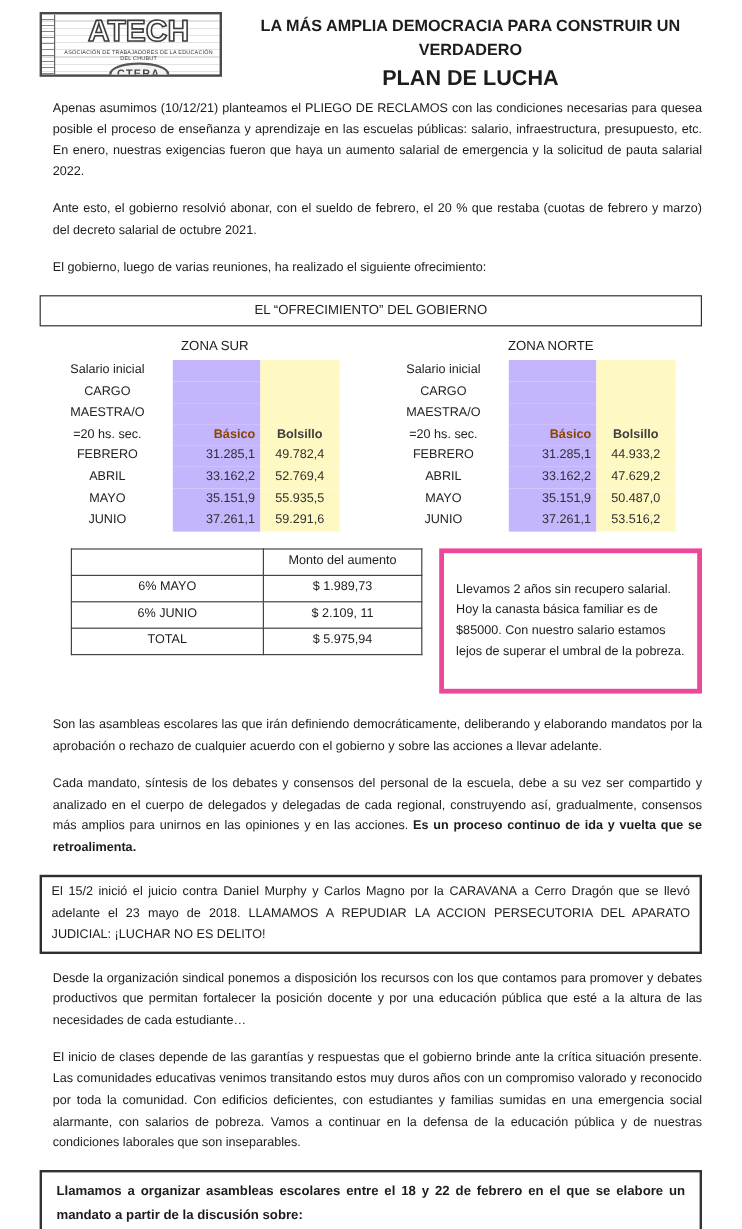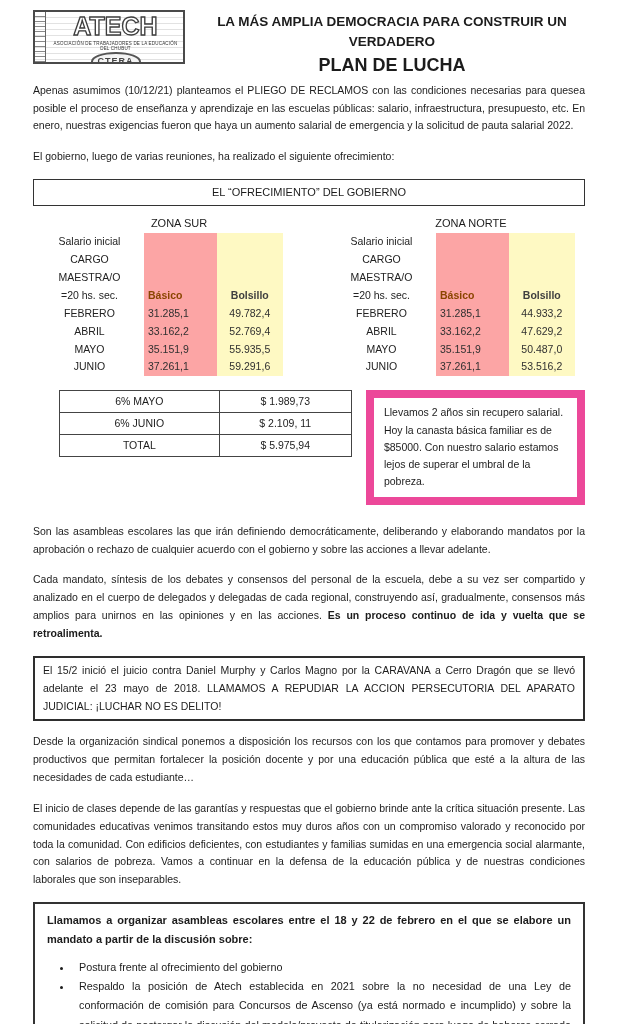--- a/index.html
+++ b/index.html
@@ -20,43 +20,43 @@
     background:repeating-linear-gradient(to bottom, transparent 0 4px, #888 4px 5px); }
   .logo-inner { margin-left:13px; text-align:center; }
   .logo-word { font-size:25px; font-weight:bold; letter-spacing:0px; line-height:29px;
     color:#ffffff; -webkit-text-stroke:1.3px #3d3d3d; text-shadow:0 0 1px #3d3d3d; }
   .logo-sub { font-size:4.5px; line-height:5px; color:#333; letter-spacing:0.2px; }
   .ctera { display:inline-block; margin-top:1px; font-size:9px; font-weight:bold; color:#444;
     border:2px double #555; border-radius:50%; padding:0 5px; letter-spacing:1px; background:#f4f4f4; }
   .title1 { text-align:center; font-size:13.5px; font-weight:600; padding-top:4px; line-height:1.5; }
   .title2 { text-align:center; font-size:18px; font-weight:bold; line-height:1.4; margin-bottom:4px; }
   
-  p.body-par { text-align:justify; margin-bottom:13px; }
+  p.body-par { text-align:justify; margin-bottom:13px;margin-left:11px; }
   .clear { clear:both; }
   
   .offer-box { border:1.5px solid #333; text-align:center; padding:3px 6px; margin:2px 0 8px 0; font-size:11px; }
   
-  .zona-wrap { display:flex; justify-content:flex-start; gap:44px; margin:0 0 14px 2px; }
+  .zona-wrap { display:flex; justify-content:flex-start; gap:32px; margin:0 0 14px 2px; }
   .zona { width:248px; }
   .zona-title { text-align:center; font-size:11px; margin-bottom:1px; padding-left:40px; }
   table.ztable { border-collapse:collapse; width:100%; }
   table.ztable td { height:17px; padding:0 4px; font-size:10.5px; vertical-align:middle; }
   td.zl { width:105px; text-align:center; color:#222; }
-  td.yc { width:70px; background:#fca5a5; text-align:left; }
+  td.yc { width:70px; background:#c4b5fd; text-align:right; }
   td.gc { width:64px; background:#fef9c3; text-align:center; }
   td.hdr { font-weight:bold; color:#8A4500; }
   td.hdr2 { font-weight:bold; color:#3f3f3f; }
   td.v { color:#303030; }
   
   .monto-row { display:flex; align-items:flex-start; gap:14px; margin:0 0 18px 26px; }
   table.monto { border-collapse:collapse; }
   table.monto td { border:1.2px solid #444; height:22px; text-align:center; font-size:10.5px; padding:0 6px; }
   td.mc1 { width:168px; }
   td.mc2 { width:138px; }
-  .canasta-box { width:228px; border:8px solid #ec4899; padding:6px 10px; text-align:left; line-height:1.65; }
+  .canasta-box { width:228px; border:4px solid #ec4899; padding:22px 10px; text-align:left; line-height:1.65; }
   
   .juicio-box { border:2px solid #2e2e2e; padding:4px 8px; margin:0 0 12px 0; text-align:justify; }
   
   .call-box { border:2px solid #333; padding:7px 12px 10px 12px; margin:2px 0 12px 0; }
   .call-intro { font-weight:bold; text-align:justify; font-size:11px; line-height:1.75; margin-bottom:8px; }
   .call-box ul { margin-left:26px; }
   .call-box li { text-align:justify; line-height:1.8; padding-left:6px; font-size:10.8px; }
 </style>
 </head>
 <body>
@@ -71,20 +71,21 @@
       <div class="logo-sub">DEL CHUBUT</div>
       <span class="ctera">CTERA</span>
     </div>
   </div>
 
   <div class="title1">LA MÁS AMPLIA DEMOCRACIA PARA CONSTRUIR UN VERDADERO</div>
   <div class="title2">PLAN DE LUCHA</div>
 
   <p class="body-par">Apenas asumimos (10/12/21) planteamos el PLIEGO DE RECLAMOS con las condiciones necesarias para quesea posible el proceso de enseñanza y aprendizaje en las escuelas públicas: salario, infraestructura, presupuesto, etc.   En enero, nuestras exigencias fueron que haya un aumento salarial de emergencia y la solicitud de pauta salarial 2022.</p>
   <div class="clear"></div>
+  <p class="body-par">Ante esto, el gobierno resolvió abonar, con el sueldo de febrero, el 20 % que restaba (cuotas de febrero y marzo) del decreto salarial de octubre 2021.</p>
   <p class="body-par">El gobierno, luego de varias reuniones, ha realizado el siguiente ofrecimiento:</p>
 
   <div class="offer-box">EL “OFRECIMIENTO” DEL GOBIERNO</div>
 
   <div class="zona-wrap">
 
     <div class="zona">
       <div class="zona-title">ZONA SUR</div>
       <table class="ztable">
         <tbody>
@@ -178,20 +179,24 @@
             </tr>
       </tbody>
         </table>
     </div>
 
   </div>
 
   <div class="monto-row">
     <table class="monto">
       <tbody>
+          <tr>
+            <td class="mc1"></td>
+            <td class="mc2">Monto del aumento</td>
+          </tr>
       <tr>
             <td class="mc1">6% MAYO</td>
             <td class="mc2">$ 1.989,73</td>
           </tr>
       <tr>
             <td class="mc1">6% JUNIO</td>
             <td class="mc2">$ 2.109, 11</td>
           </tr>
       <tr>
             <td class="mc1">TOTAL</td>

